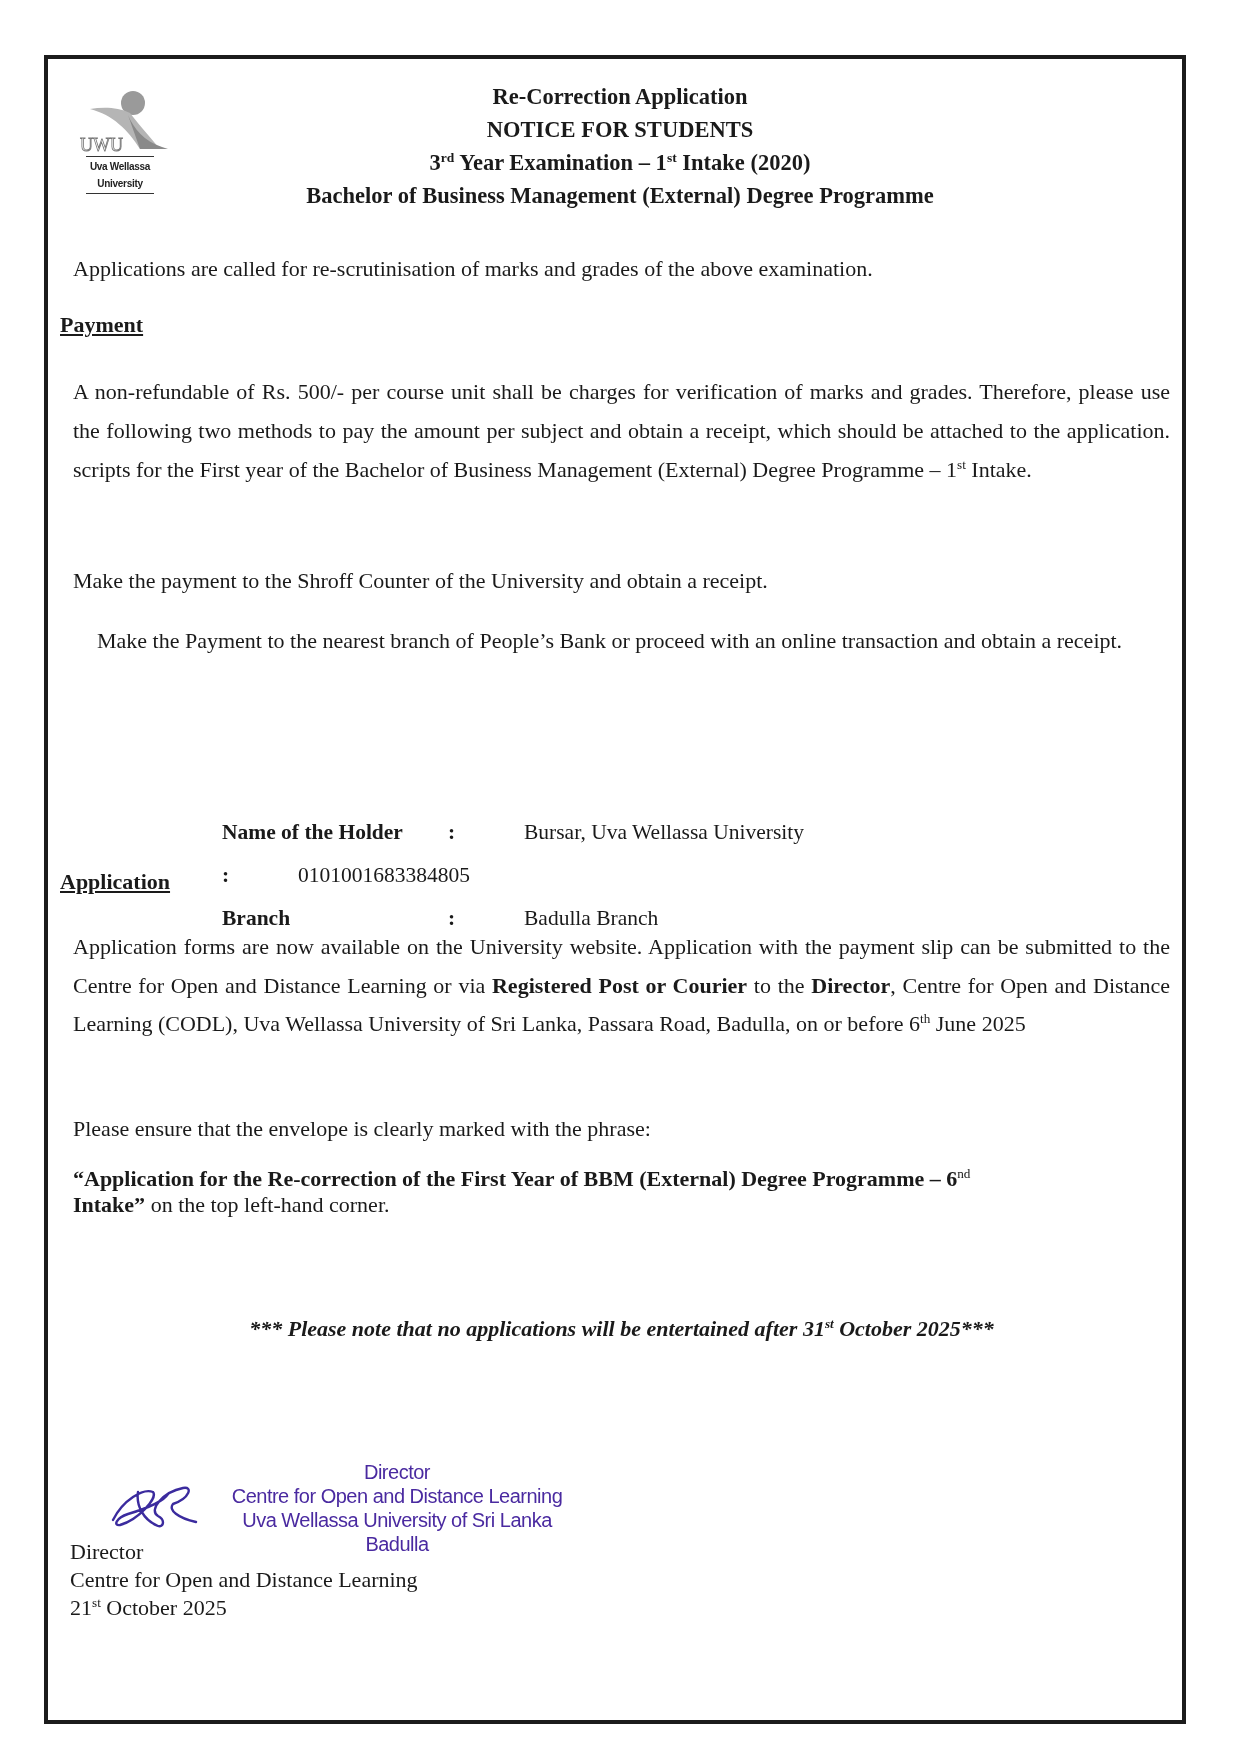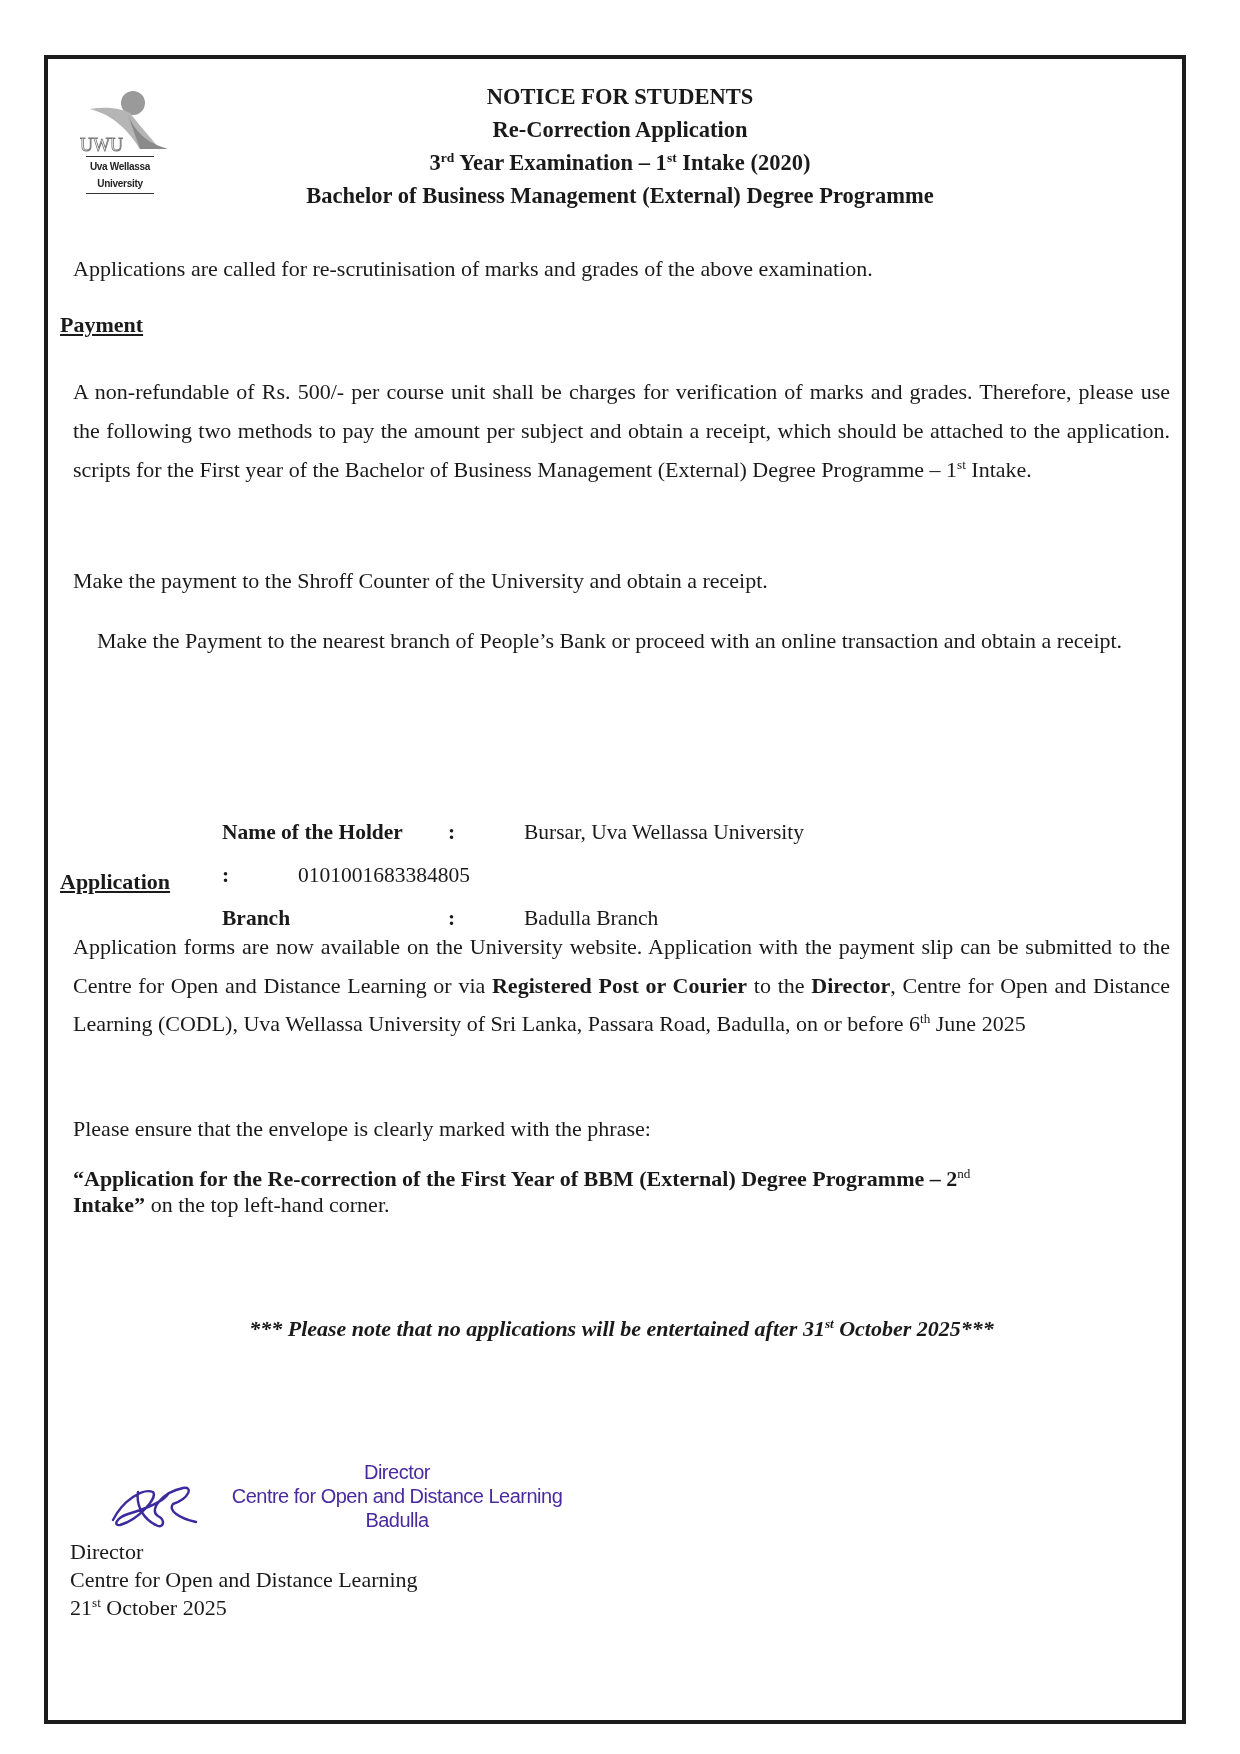--- a/index.html
+++ b/index.html
@@ -46,22 +46,22 @@
   </svg>
   <div class="logo-name">
     <span class="logo-line"></span>
     <div>Uva Wellassa</div>
     <div>University</div>
     <span class="logo-line"></span>
   </div>
 </div>
 
 <div class="abs header">
+  <div>Re-Correction Application</div>
   <div>NOTICE FOR STUDENTS</div>
-  <div>Re-Correction Application</div>
   <div><span>3</span><sup>rd</sup><span> Year Examination – 1</span><sup>st</sup><span> Intake (2020)</span></div>
   <div>Bachelor of Business Management (External) Degree Programme</div>
 </div>
 
 <div class="abs body-text" style="top:248px; text-align:left;">Applications are called for re-scrutinisation of marks and grades of the above examination.</div>
 
 <div class="abs heading" style="top:312px;">Payment</div>
 
 <div class="abs body-text" style="top:372px; line-height:39px;"><span>A non-refundable of Rs. 500/- per course unit shall be charges for verification of marks and grades. Therefore, please use the following two methods to pay the amount per subject and obtain a receipt, which should be attached to the application. scripts for the First year of the Bachelor of Business Management (External) Degree Programme – 1</span><sup>st</sup><span> Intake.</span></div>
 
@@ -85,31 +85,32 @@
     <span class="acct-value">Badulla Branch</span>
   </div>
 </div>
 
 <div class="abs heading" style="top:869px;">Application</div>
 
 <div class="abs body-text" style="top:928px; line-height:38.5px;"><span>Application forms are now available on the University website. Application with the payment slip can be submitted to the Centre for Open and Distance Learning or via </span><b>Registered Post or Courier</b><span> to the </span><b>Director</b><span>, Centre for Open and Distance Learning (CODL), Uva Wellassa University of Sri Lanka, Passara Road, Badulla, on or before 6</span><sup>th</sup><span> June 2025</span></div>
 
 <div class="abs body-text" style="top:1108px;">Please ensure that the envelope is clearly marked with the phrase:</div>
 
-<div class="abs body-text" style="top:1166px; line-height:26px; text-align:left;"><b>“Application for the Re-correction of the First Year of BBM (External) Degree Programme – 2</b><sup style="font-weight:normal;">nd</sup><br><b>Intake”</b><span> on the top left-hand corner.</span></div>
+<div class="abs body-text" style="top:1166px; line-height:26px; text-align:left;"><b>“Application for the Re-correction of the First Year of BBM (External) Degree Programme – 6</b><sup style="font-weight:normal;">nd</sup><br><b>Intake”</b><span> on the top left-hand corner.</span></div>
 
 <div class="abs note"><span>*** Please note that no applications will be entertained after 31</span><sup>st</sup><span> October 2025***</span></div>
 
 <svg class="abs sign" viewBox="0 0 100 55">
   <path d="M5 40 C 15 20, 35 8, 45 12 C 50 18, 30 40, 12 45 C 5 46, 8 38, 20 34 C 40 28, 55 22, 60 14 M30 12 C 28 25, 35 40, 50 46 C 55 48, 58 40, 50 36 C 40 30, 55 12, 75 8 C 85 6, 82 18, 65 24 C 60 30, 70 38, 88 42" fill="none" stroke="#3b2b9e" stroke-width="2.4" stroke-linecap="round"></path>
 </svg>
 
 <div class="abs stamp">
   <div>Director</div>
   <div>Centre for Open and Distance Learning</div>
+  <div>Uva Wellassa University of Sri Lanka</div>
   <div>Badulla</div>
 </div>
 
 <div class="abs signoff">
   <div>Director</div>
   <div>Centre for Open and Distance Learning</div>
   <div><span>21</span><sup>st</sup><span> October 2025</span></div>
 </div>
 
 </body></html>

